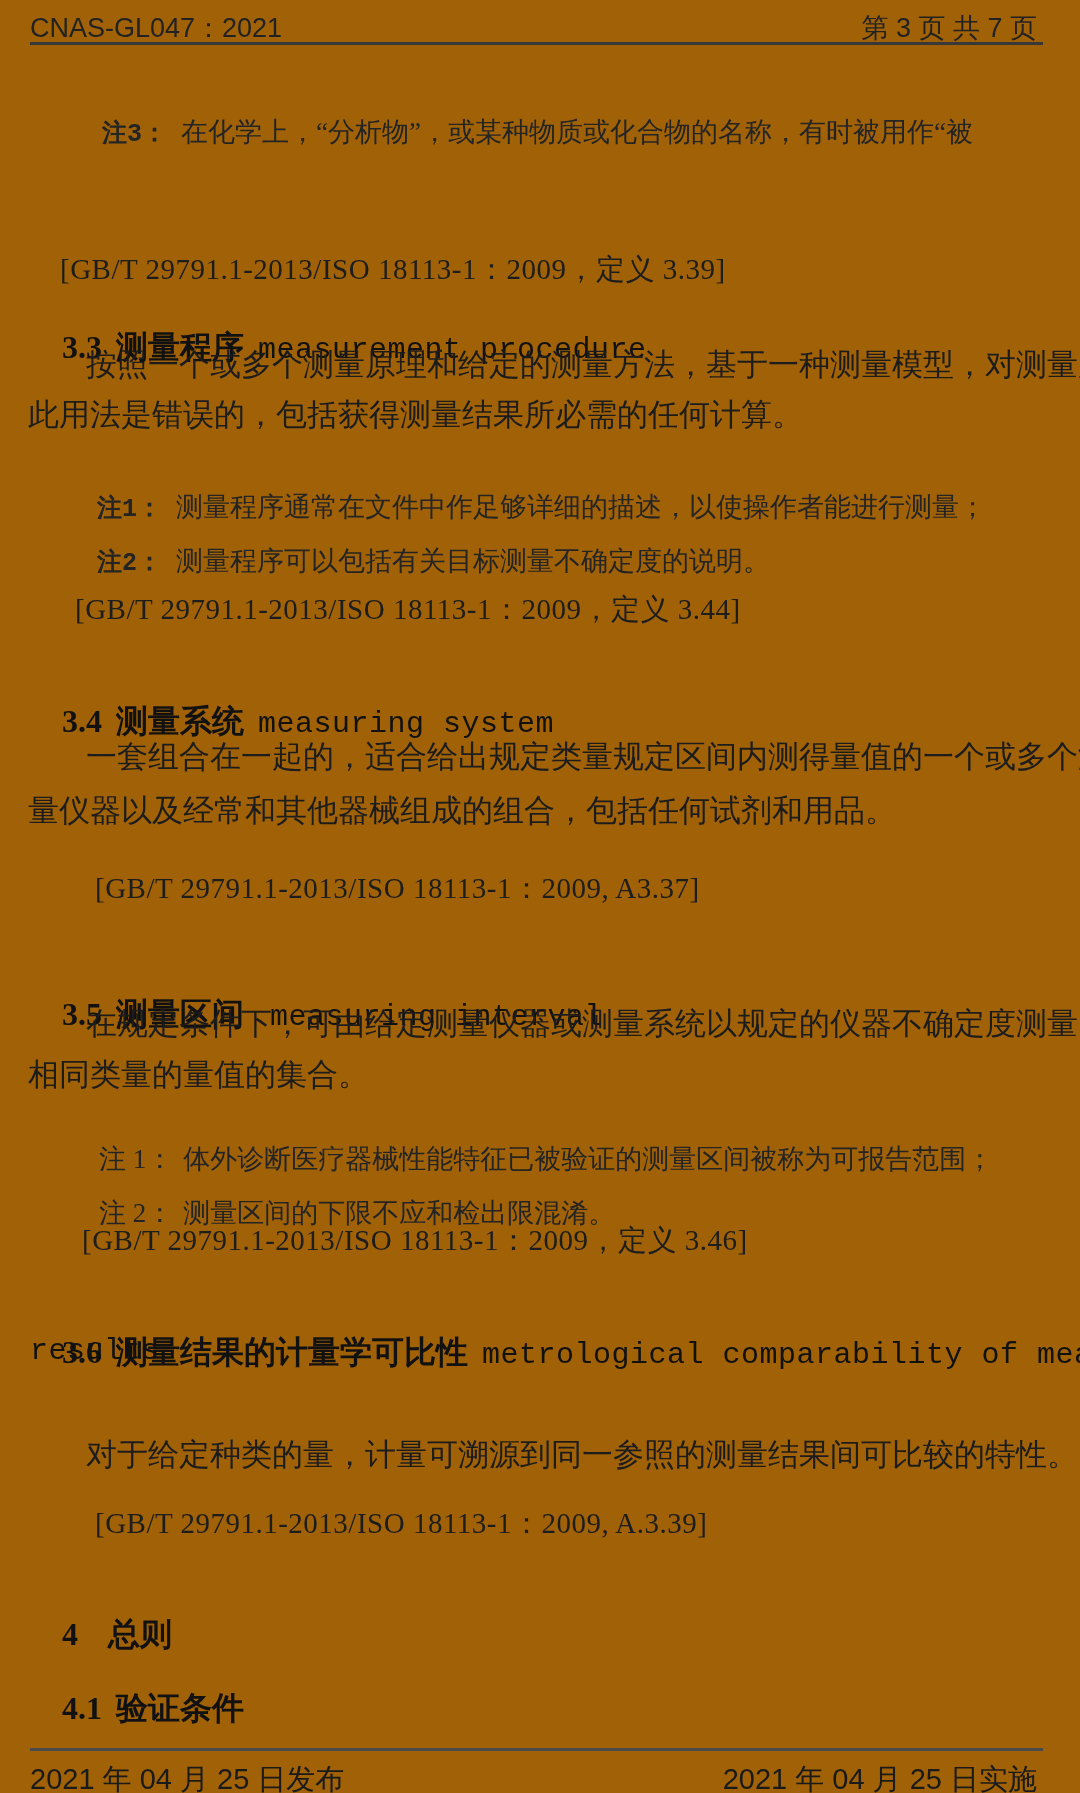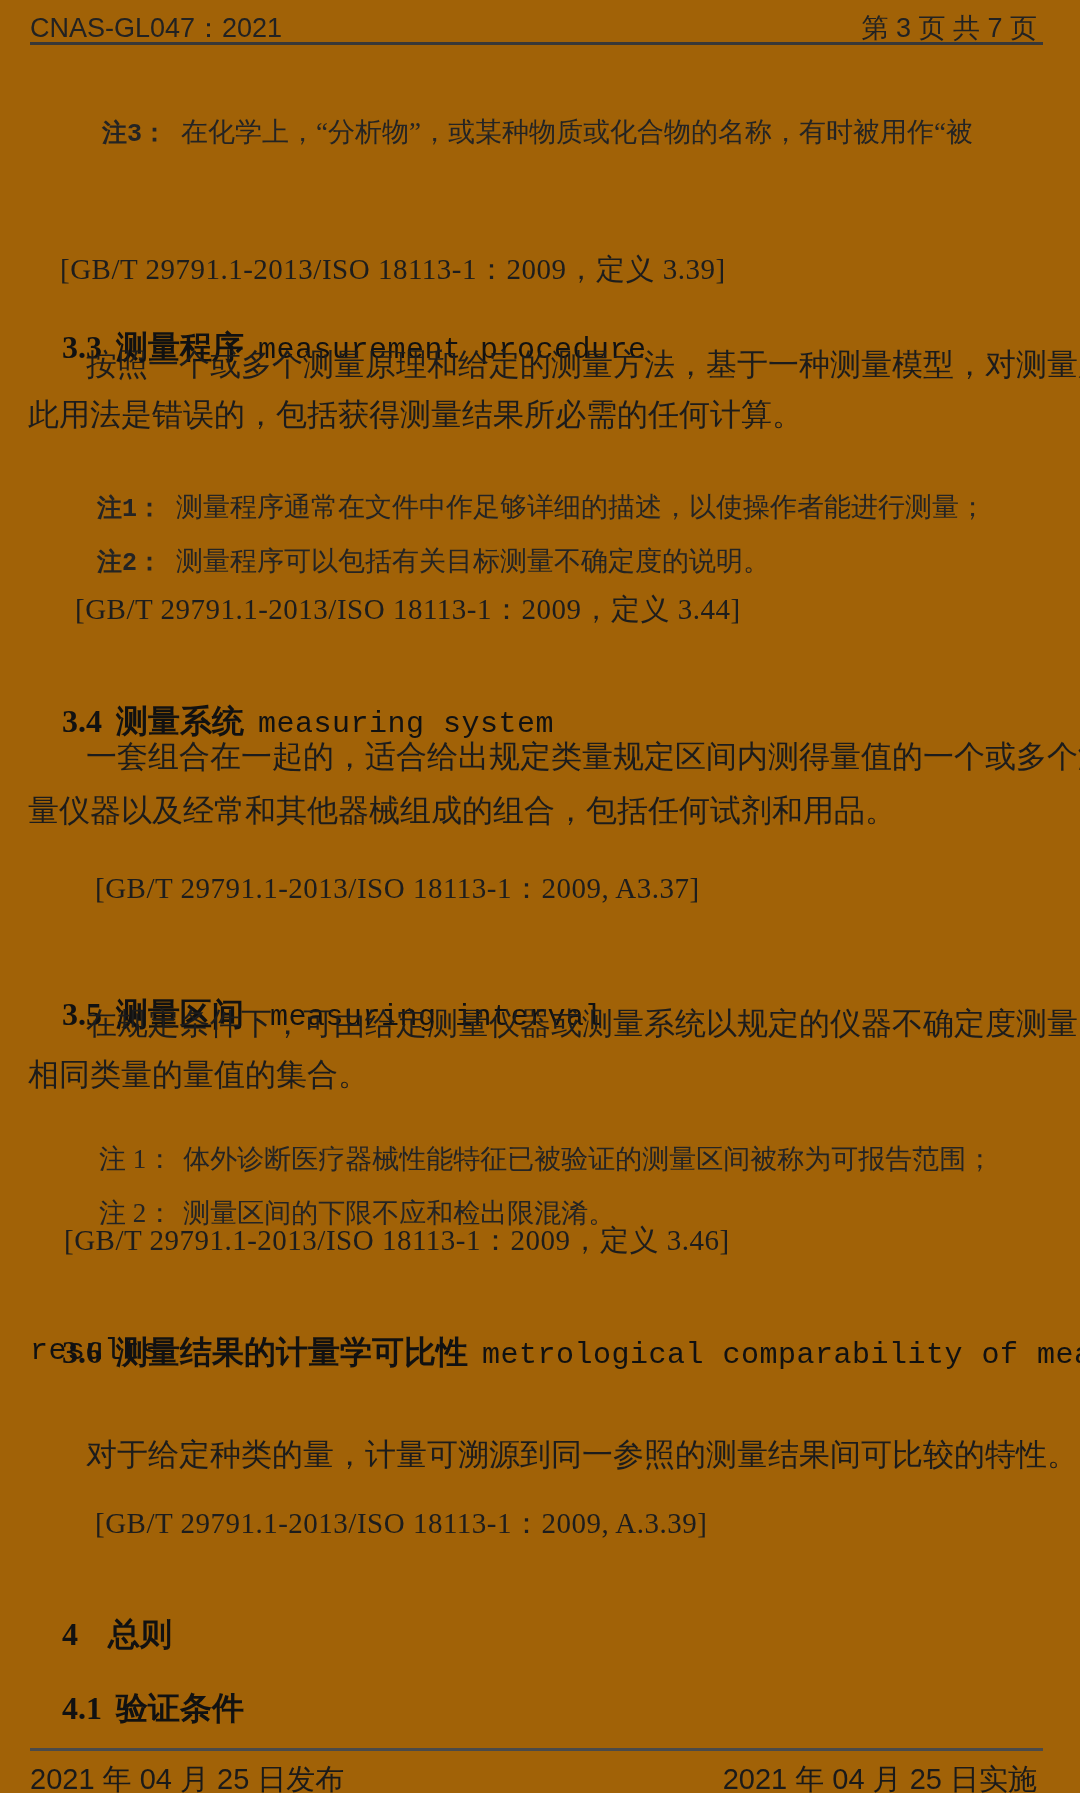--- a/index.html
+++ b/index.html
@@ -75,21 +75,21 @@
     <span class="num">3.5</span><span>测量区间</span><span class="en mono gap2">measuring interval</span>
   </div>
   <div class="abs body-line" style="top:1003px;left:86px;">在规定条件下，可由给定测量仪器或测量系统以规定的仪器不确定度测量的</div>
   <div class="abs body-line" style="top:1054px;left:28px;">相同类量的量值的集合。</div>
   <div class="abs note-line" style="top:1110px;left:72px;">
     <span class="note-label-serif">注 1：</span><span>体外诊断医疗器械性能特征已被验证的测量区间被称为可报告范围；</span>
   </div>
   <div class="abs note-line" style="top:1164px;left:72px;text-align:right;">
     <span class="note-label-serif">注 2：</span><span>测量区间的下限不应和检出限混淆。</span>
   </div>
-  <div class="abs ref-line" style="top:1221px;left:64px;">[GB/T 29791.1-2013/ISO 18113-1：2009，定义 3.46]</div>
+  <div class="abs ref-line" style="top:1221px;left:82px;">[GB/T 29791.1-2013/ISO 18113-1：2009，定义 3.46]</div>
 
   <div class="abs heading" style="top:1294px;left:30px;">
     <span class="num">3.6</span><span>测量结果的计量学可比性</span><span class="en mono">metrological comparability of measurement</span>
   </div>
   <div class="abs en-cont mono" style="top:1334px;left:30px;text-align:right;">results</div>
   <div class="abs body-line" style="top:1434px;left:86px;">对于给定种类的量，计量可溯源到同一参照的测量结果间可比较的特性。</div>
   <div class="abs ref-line" style="top:1504px;left:95px;">[GB/T 29791.1-2013/ISO 18113-1：2009, A.3.39]</div>
 
   <div class="abs heading" style="top:1576px;left:30px;">
     <span>4</span><span class="zh-gap">总则</span>

